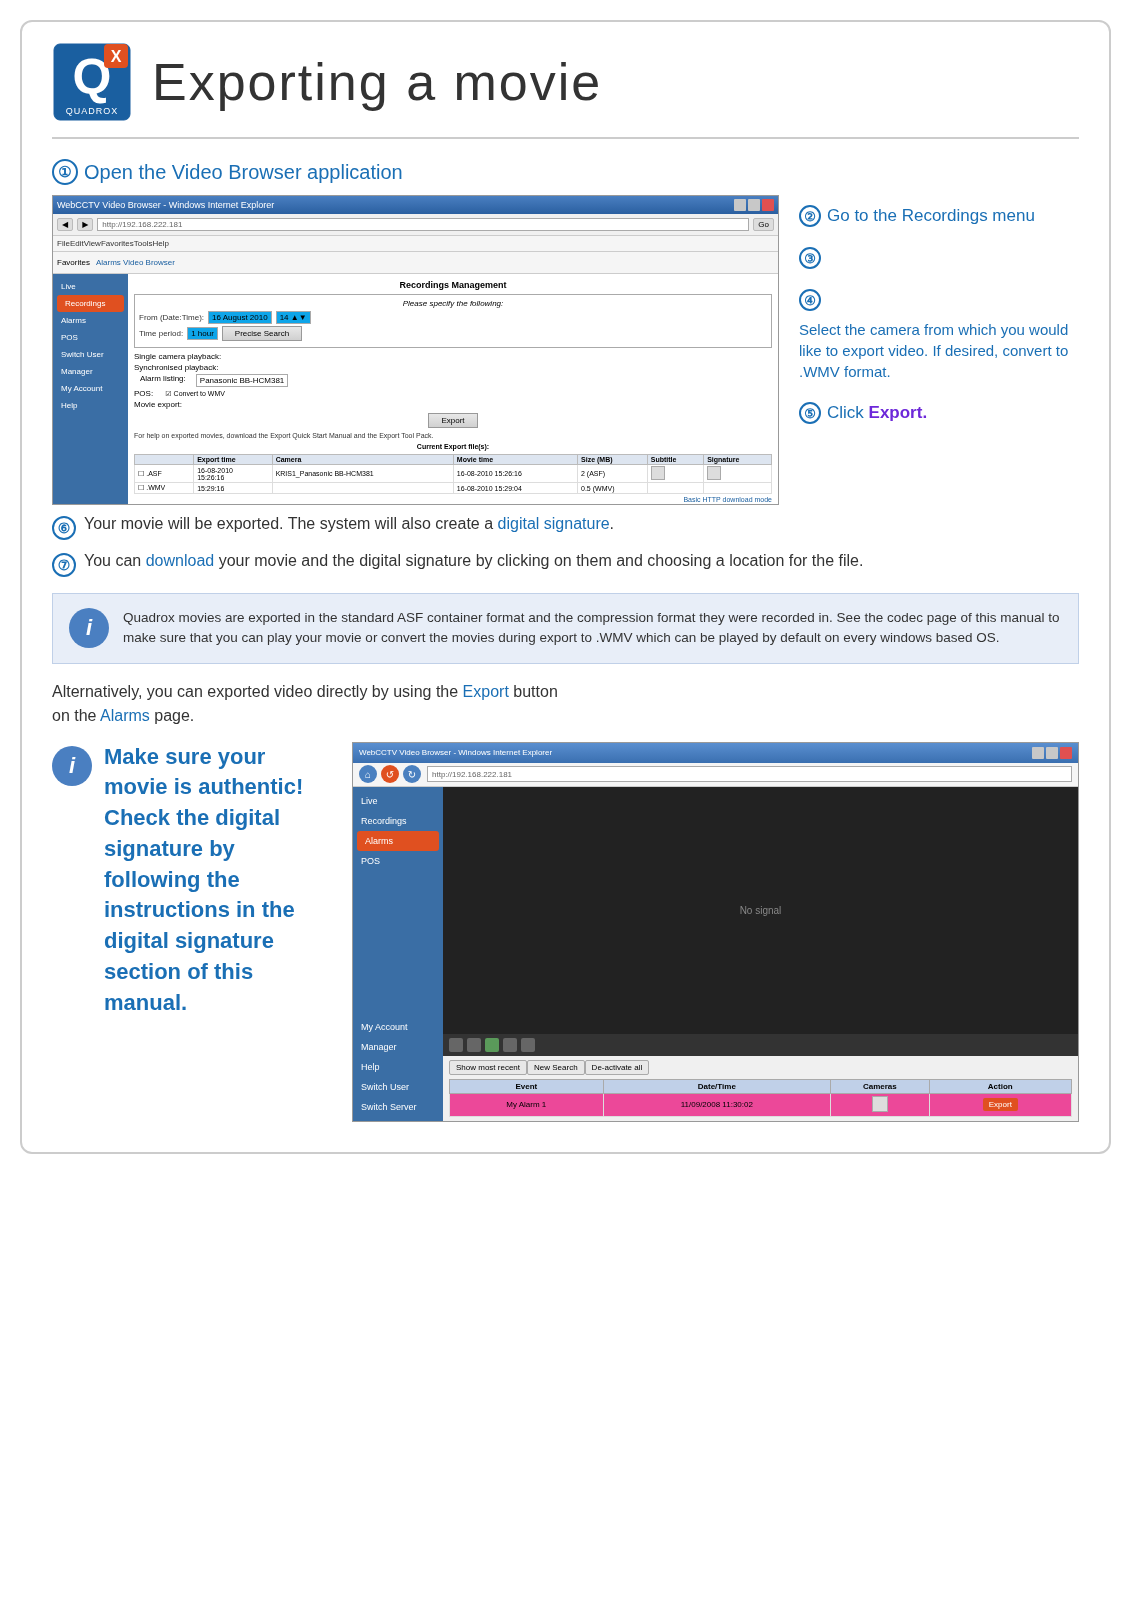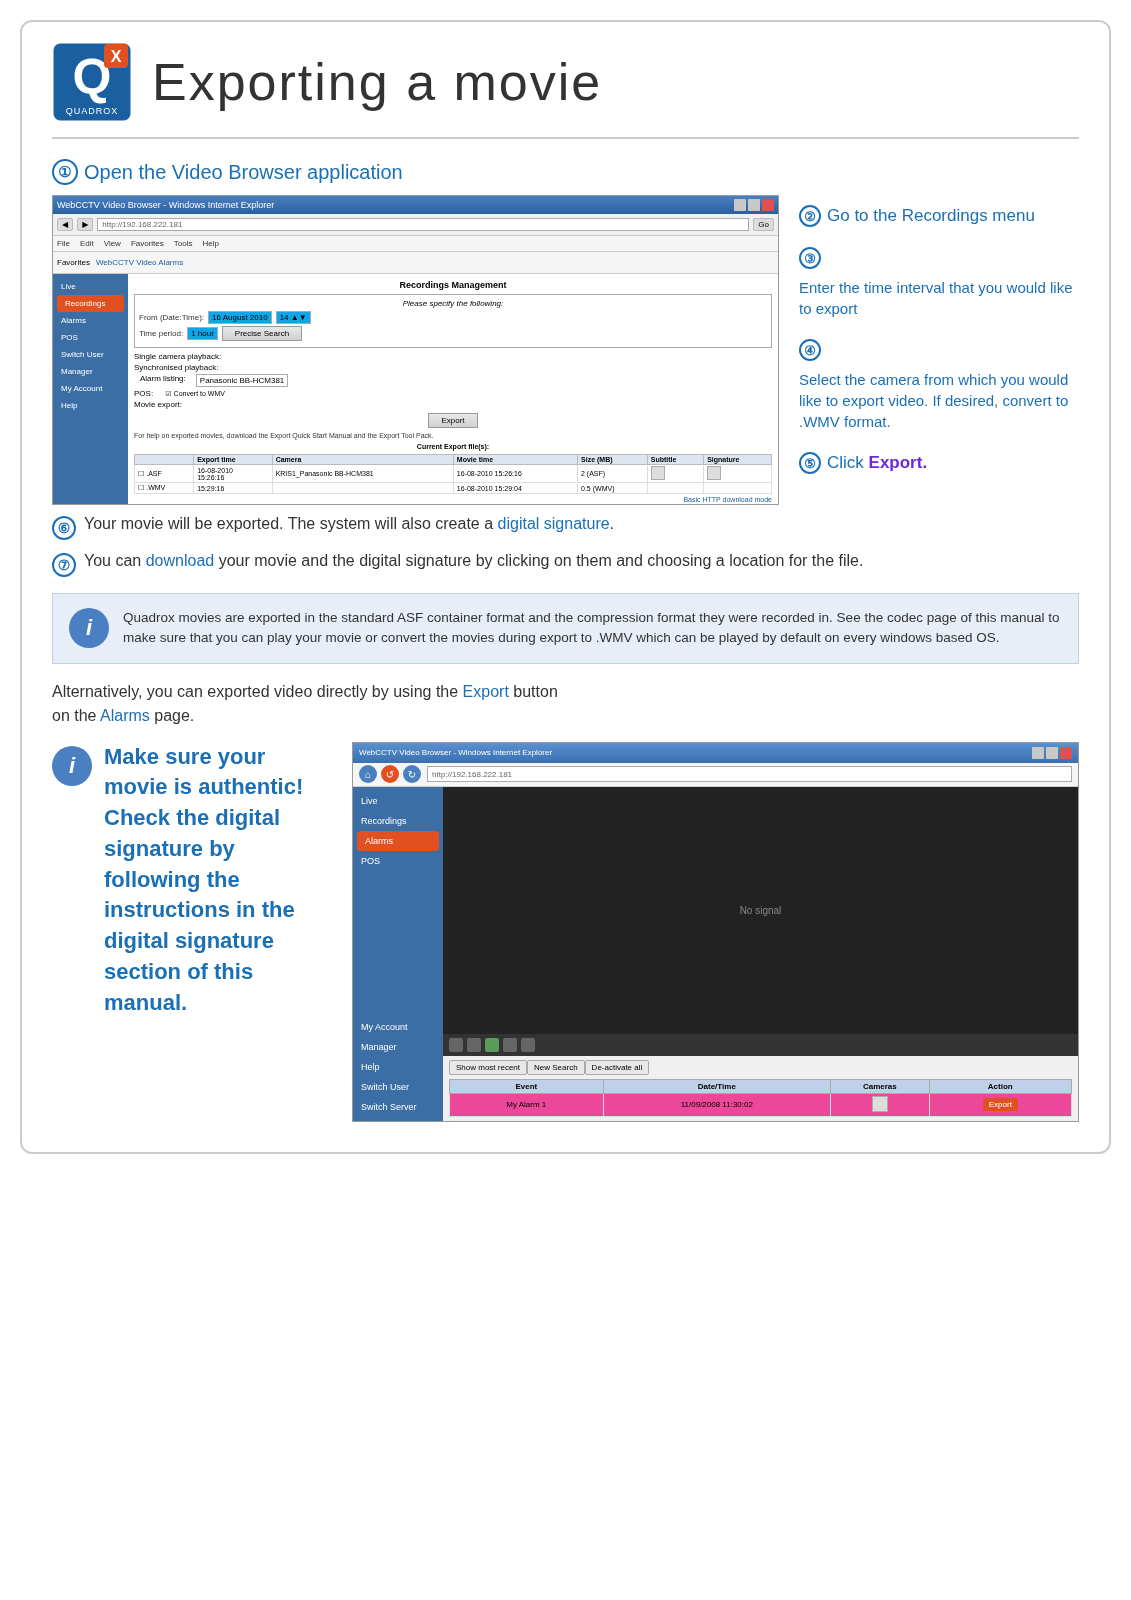--- a/index.html
+++ b/index.html
@@ -127,21 +127,20 @@
       padding: 1px 4px;
       font-size: 8px;
     }
 
     .screenshot-menu {
       background: #f5f5f5;
       height: 16px;
       display: flex;
       align-items: center;
       padding: 0 4px;
-      gap: 10px;
       border-bottom: 1px solid #ccc;
       font-size: 8px;
       color: #333;
     }
     .screenshot-nav {
       background: #f5f5f5;
       height: 22px;
       display: flex;
       align-items: center;
       padding: 0 4px;
@@ -520,21 +519,21 @@
           <span>File</span>
           <span>Edit</span>
           <span>View</span>
           <span>Favorites</span>
           <span>Tools</span>
           <span>Help</span>
         </div>
 
         <div class="screenshot-nav">
           <span style="font-size:8px;">Favorites</span>
-          <span style="color:#1a5fa0; font-size:8px;">WebCCTV Video Alarms</span>
+          <span style="color:#1a5fa0; font-size:8px;">Alarms Video Browser</span>
         </div>
 
         <div class="screenshot-body">
 
           <div class="screenshot-sidebar">
             <div class="sidebar-item-ss">Live</div>
             <div class="sidebar-item-ss active">Recordings</div>
             <div class="sidebar-item-ss">Alarms</div>
             <div class="sidebar-item-ss">POS</div>
             <div style="flex:1;"></div>
@@ -628,21 +627,20 @@
         <div class="step-heading">
           <span class="circle-num">②</span>
           <span>Go to the Recordings menu</span>
         </div>
       </div>
 
       <div class="right-step">
         <div class="step-heading">
           <span class="circle-num">③</span>
         </div>
-        <p style="padding-left:0; font-size:15px; color:#1a6fb5; line-height:1.4;">Enter the time interval that you would like to export</p>
       </div>
 
       <div class="right-step">
         <div class="step-heading">
           <span class="circle-num">④</span>
         </div>
         <p style="padding-left:0; font-size:15px; color:#1a6fb5; line-height:1.4;">Select the camera from which you would like to export video. If desired, convert to .WMV format.</p>
       </div>
 
       <div class="right-step">

